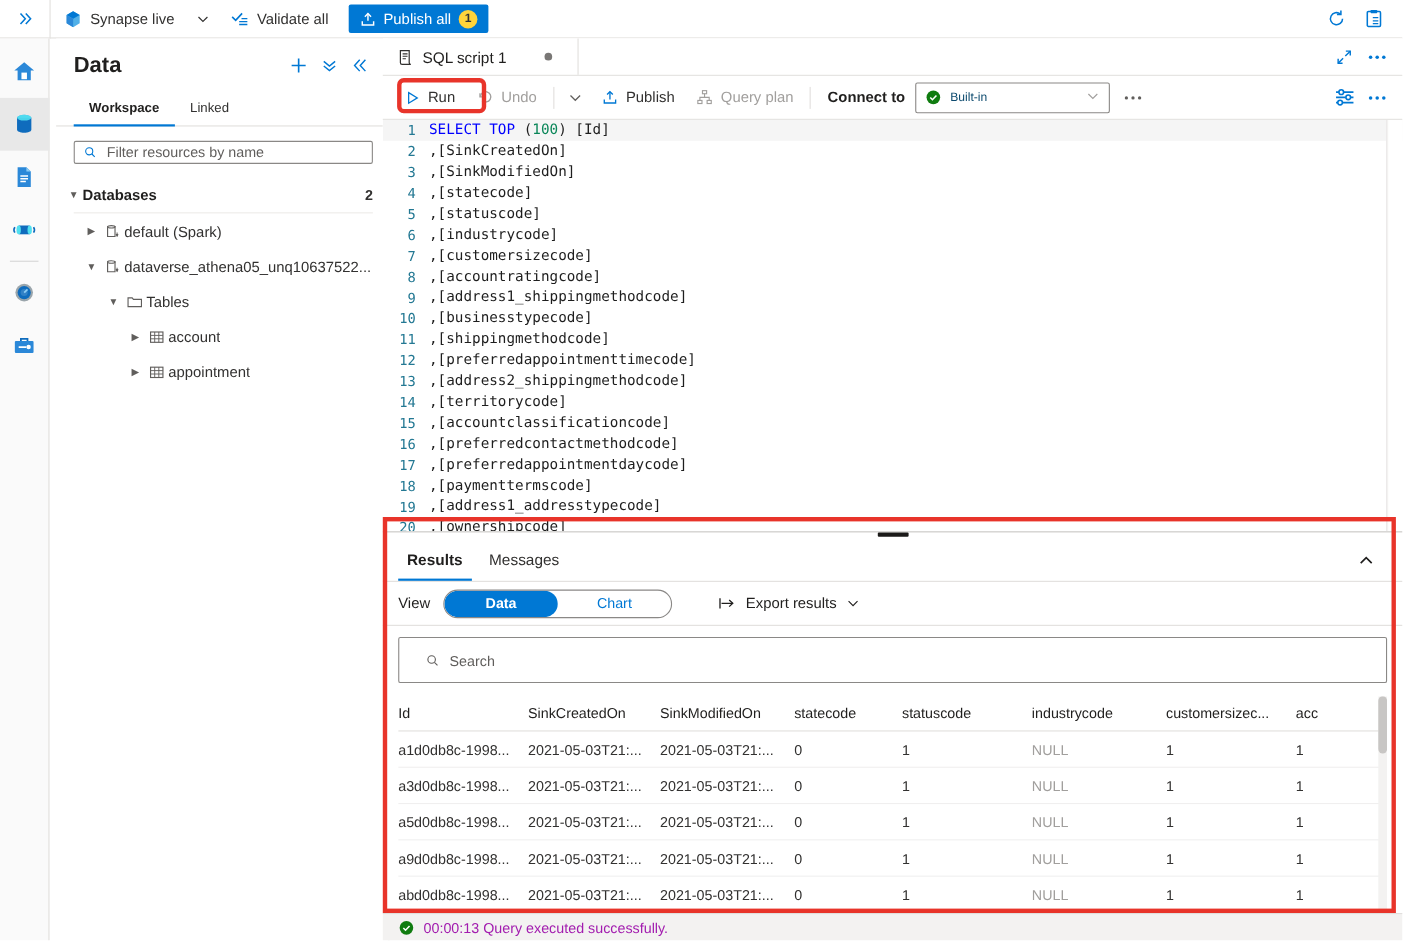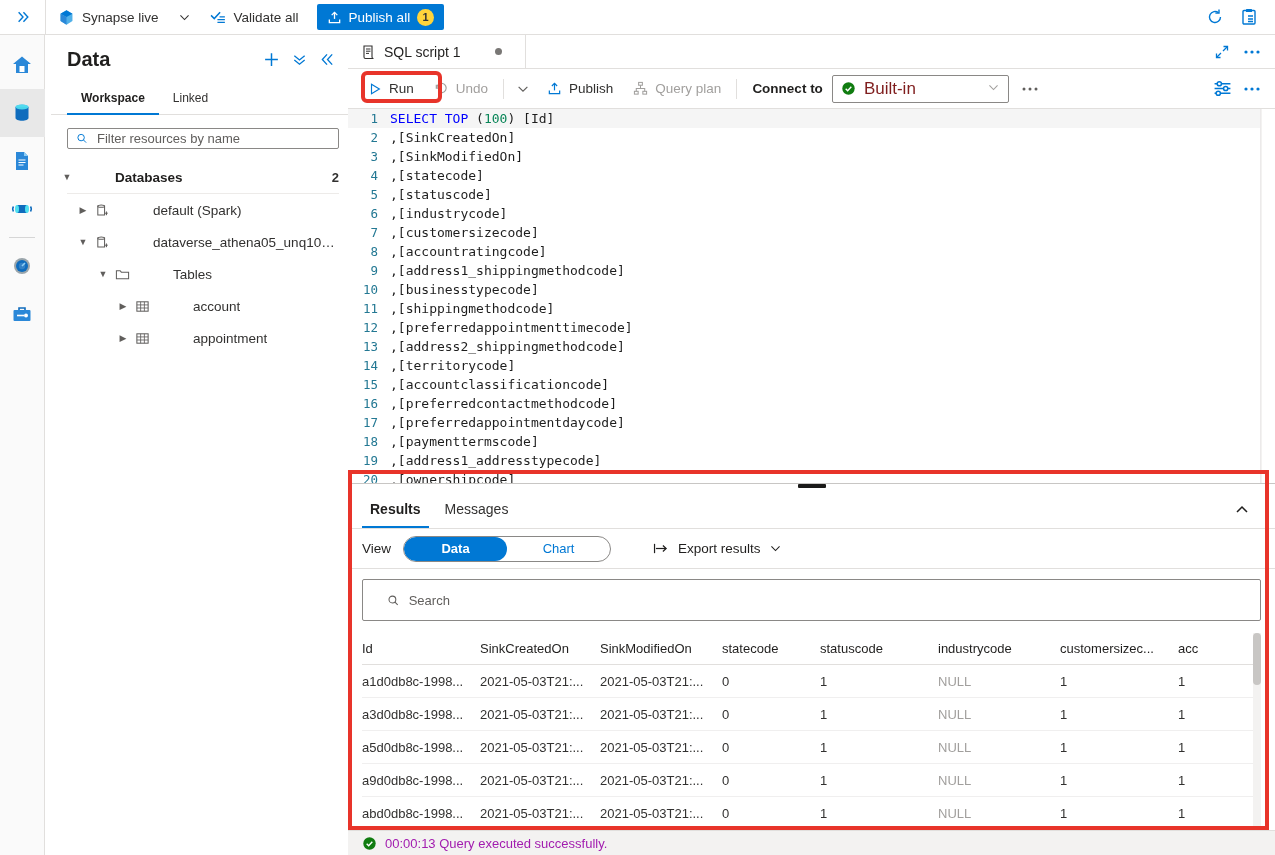--- a/index.html
+++ b/index.html
@@ -120,21 +120,21 @@
     color: #323130; white-space: nowrap;
   }
   .tw-caret {
     width: 16px; display: flex; align-items: center; justify-content: center;
     font-size: 9px; color: #605e5c; flex: none;
   }
   .tw-icon {
     width: 22px; display: flex; align-items: center;
     justify-content: center; flex: none;
   }
-  .tree-label { overflow: hidden; text-overflow: ellipsis; margin-left: 40px; }
+  .tree-label { overflow: hidden; text-overflow: ellipsis; }
   .tree-count { margin-left: auto; color: #323130; font-size: 13px; }
   .tree-sep {
     height: 1px; background: #edebe9; margin: 0 14px 0 16px;
   }
   .grp-row { font-weight: 600; color: #201f1e; }
 
   
   .main {
     position: absolute; left: 348px; top: 35px;
     width: 927px; height: 820px; background: #ffffff;
@@ -174,22 +174,22 @@
   }
   .cmd.disabled { color: #a19f9d; cursor: default; text-align: center; }
   .cmd-sep { width: 1px; height: 20px; background: #e1dfdd; margin: 0 5px; }
   .connect-label {
     font-size: 13.5px; color: #201f1e; font-weight: 600;
     margin-left: 10px; margin-right: 9px; white-space: nowrap;
   }
   .connect-box {
     width: 177px; height: 28px; border: 1px solid #8a8886;
     border-radius: 2px; display: flex; align-items: center;
-    padding: 0 8px; gap: 8px; cursor: pointer; font-size: 17px;
-    color: #7f1d1d; background: #ffffff;
+    padding: 0 8px; gap: 8px; cursor: pointer; font-size: 11px;
+    color: #0c4a6e; background: #ffffff;
   }
   .connect-chev { margin-left: auto; color: #a19f9d; }
   .cmdbar-right {
     margin-left: auto; display: flex; align-items: center;
     gap: 4px; padding-right: 10px;
   }
 
   
   .run-highlight {
     position: absolute; left: 361px; top: 71px;

